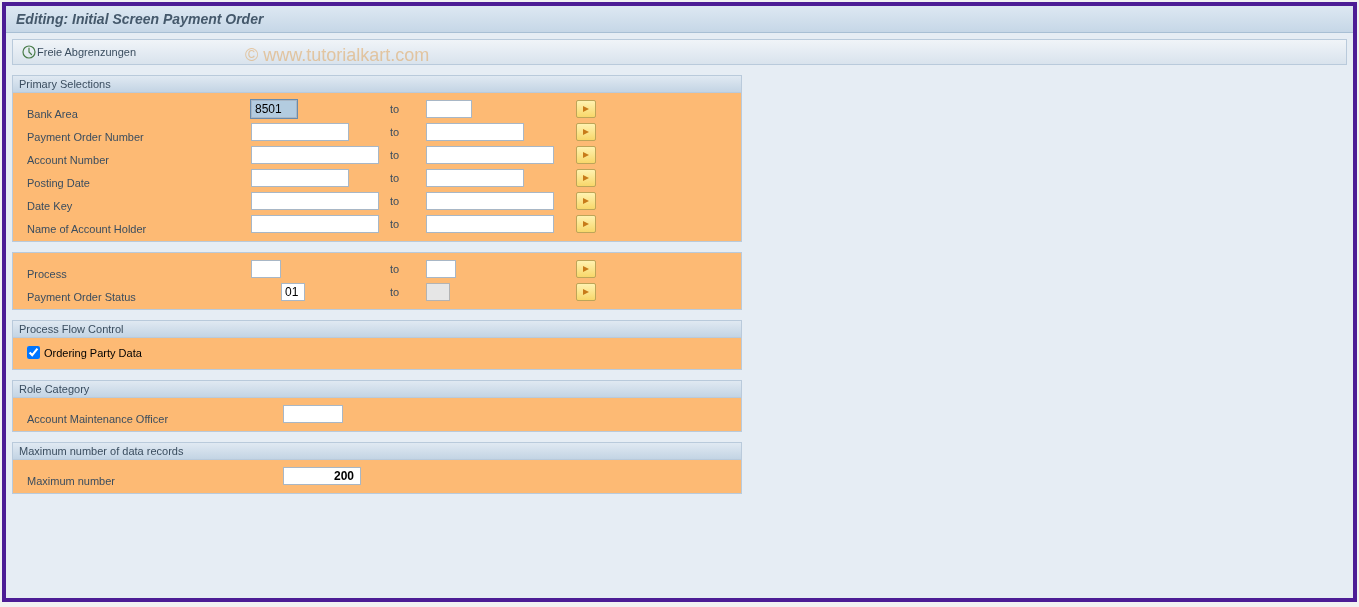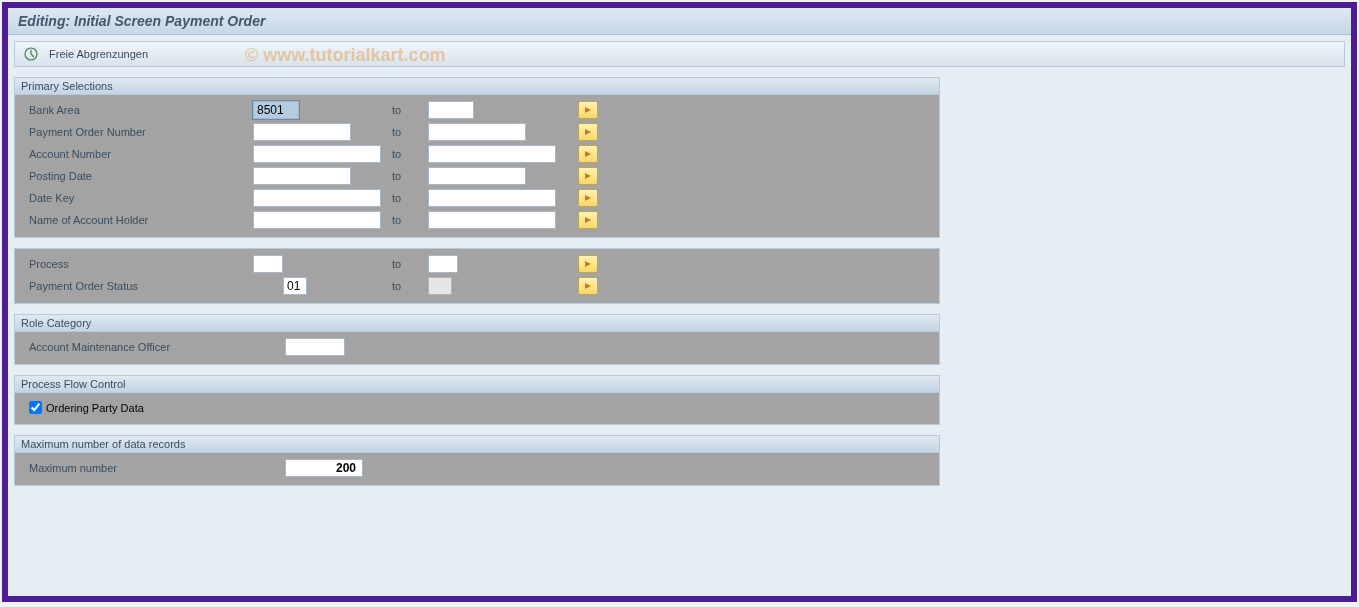--- a/index.html
+++ b/index.html
@@ -5,70 +5,69 @@
     * { box-sizing: border-box; margin: 0; padding: 0; }
     body {
       font-family: Arial, Helvetica, sans-serif;
       font-size: 11px;
       background: #f2f2f2;
       width: 1359px;
       height: 607px;
       overflow: hidden;
     }
     .window {
-      border: 6px solid #4c1d95;
+      border: 4px solid #4c1d95;
       margin: 2px;
       background: #e6edf4;
       height: 600px;
     }
     .titlebar {
       background: linear-gradient(to bottom, #dde8f2 0%, #c6d7e7 100%);
       border-bottom: 1px solid #a8bfd4;
       padding: 5px 10px;
       font-style: italic;
       font-weight: bold;
       font-size: 14px;
       color: #44586b;
     }
     .toolbar {
       background: linear-gradient(to bottom, #f0f4f8 0%, #d9e3ed 100%);
       border: 1px solid #b9cadb;
       margin: 6px 6px 10px 6px;
       padding: 4px 8px;
       display: flex;
       align-items: center;
-      gap: 10px;
+      gap: 0;
       color: #3a4d5f;
     }
     .toolbar-icon {
       width: 16px; height: 16px;
       display: inline-flex; align-items: center; justify-content: center;
       color: #2f6b2f;
     }
     .watermark {
       position: absolute;
       left: 245px;
       top: 45px;
       font-size: 18px;
       color: rgba(226,160,80,0.5);
       font-family: Arial, sans-serif;
       pointer-events: none;
       z-index: 10;
-      font-weight: bold;
     }
     .content-area {
       padding: 0 6px;
       display: flex;
       flex-direction: column;
       gap: 10px;
     }
     .groupbox {
-      width: 926px;
+      width: 730px;
       border: 1px solid #b9cadb;
-      background: #a3a3a3;
+      background: #fdba74;
     }
     .groupbox-header {
       background: linear-gradient(to bottom, #e0e9f2 0%, #c3d4e4 100%);
       border-bottom: 1px solid #b9cadb;
       padding: 2px 6px;
       font-size: 11px;
       color: #3a4d5f;
     }
     .groupbox-body {
       padding: 4px 8px 6px 8px;
@@ -76,20 +75,21 @@
     .form-row {
       display: flex;
       align-items: center;
       min-height: 22px;
       margin: 0;
     }
     .label-col {
       width: 230px;
       padding-left: 6px;
       color: #3a4d5f;
+      margin-top: 11px;
     }
     .from-col {
       width: 135px;
       display: flex;
     }
     .to-label {
       width: 40px;
       text-align: left;
       color: #3a4d5f;
       padding-left: 4px;
@@ -323,40 +323,40 @@
                   <path d="M2 2 L8 5 L2 8 Z" fill="#c77b1a"></path>
                 </svg>
               </span>
             </div>
         </div>
 
       </div>
     </div>
 
     <div class="groupbox">
-      <div class="groupbox-header">Role Category</div>
-      <div class="groupbox-body">
-        <div class="form-row">
-          <div class="label-col" style="width:262px;">Account Maintenance Officer</div>
-          <div><input type="text" class="input-smm" value="" style=""></div>
-        </div>
-      </div>
-    </div>
-
-    <div class="groupbox">
       <div class="groupbox-header">Process Flow Control</div>
       <div class="groupbox-body">
         <div class="checkbox-row">
           <input type="checkbox" checked="" style="">
           <span>Ordering Party Data</span>
         </div>
       </div>
     </div>
 
     <div class="groupbox">
+      <div class="groupbox-header">Role Category</div>
+      <div class="groupbox-body">
+        <div class="form-row">
+          <div class="label-col" style="width:262px;">Account Maintenance Officer</div>
+          <div><input type="text" class="input-smm" value="" style=""></div>
+        </div>
+      </div>
+    </div>
+
+    <div class="groupbox">
       <div class="groupbox-header">Maximum number of data records</div>
       <div class="groupbox-body">
         <div class="form-row">
           <div class="label-col" style="width:262px;">Maximum number</div>
           <div><input type="text" class="input-num" value="200" style=""></div>
         </div>
       </div>
     </div>
 
   </div>

